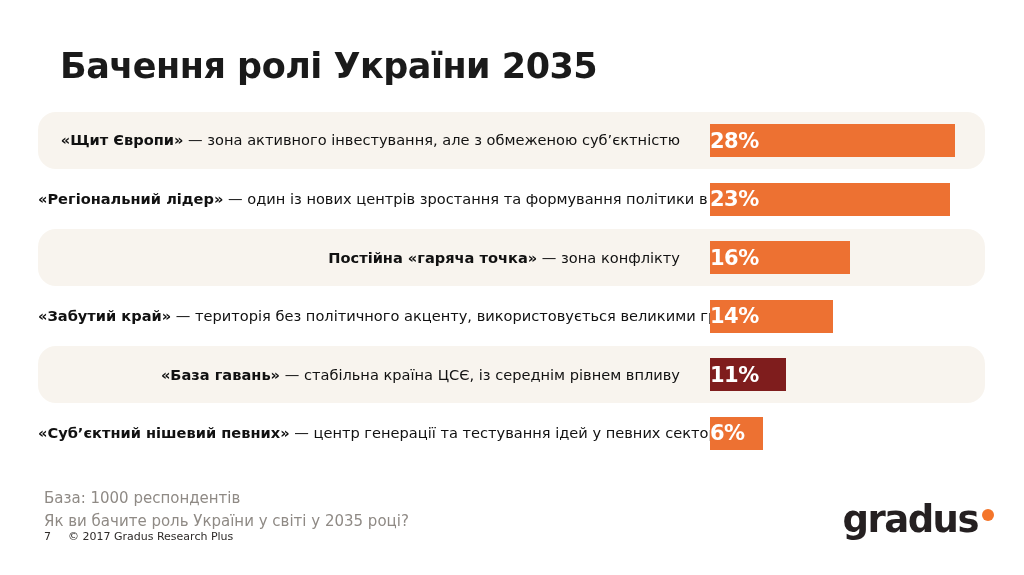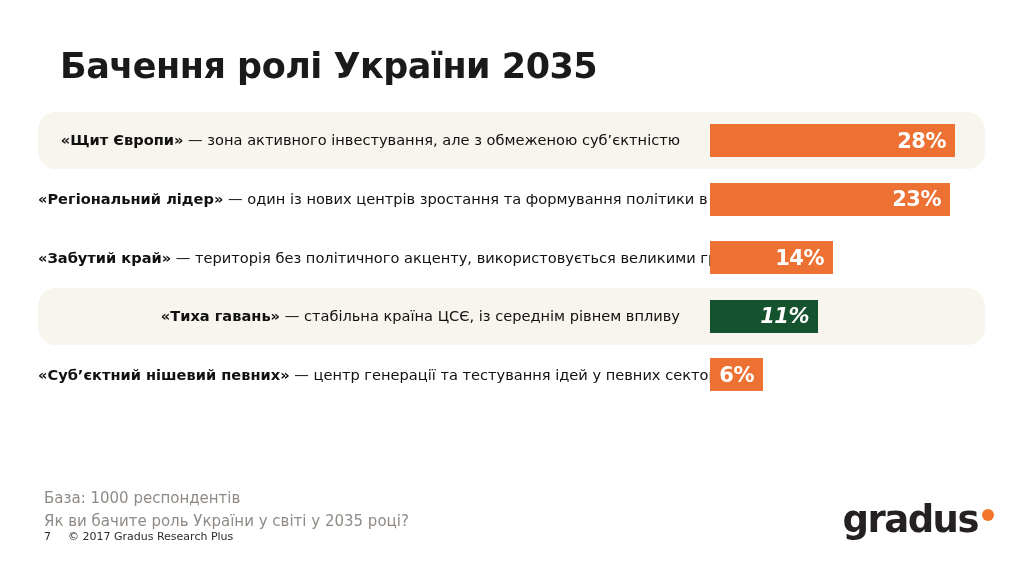--- a/index.html
+++ b/index.html
@@ -36,23 +36,23 @@
   }
   .row-label .b{font-weight:700;}
   .bar-area{
     flex:0 0 275px;width:275px;
     margin-left:30px;
     display:flex;align-items:center;
   }
   .bar{
     height:33px;
     background:var(--accent,#ed7132);
-    display:flex;align-items:center;justify-content:flex-end;
+    display:flex;align-items:center;justify-content:flex-start;
     box-sizing:border-box;
-    padding-right:9px;
+    padding-right:21px;
   }
   .pct{
     color:#ffffff;font-weight:700;font-size:21px;
     letter-spacing:-0.5px;
     white-space:nowrap;
   }
   .notes{
     position:absolute;left:44px;top:487px;
     font-size:15px;color:var(--note-color,#8f8a85);
     line-height:1.5;
@@ -94,32 +94,40 @@
         </div>
       </div>
       <div class="row">
         <div class="row-label"><span class="b">«Регіональний лідер»</span><span> — один із нових центрів зростання та формування політики в ЄС</span></div>
         <div class="bar-area">
           <div class="bar" style="width: 240px; background: rgb(237, 113, 50);">
             <span class="pct">23%</span>
           </div>
         </div>
       </div>
+      <div class="row stripe">
+        <div class="row-label"><span class="b">Постійна «гаряча точка»</span><span> — зона конфлікту</span></div>
+        <div class="bar-area">
+          <div class="bar" style="width: 140px; background: rgb(237, 113, 50);">
+            <span class="pct">16%</span>
+          </div>
+        </div>
+      </div>
       <div class="row">
         <div class="row-label"><span class="b">«Забутий край»</span><span> — територія без політичного акценту, використовується великими гравцями</span></div>
         <div class="bar-area">
           <div class="bar" style="width: 123px; background: rgb(237, 113, 50);">
             <span class="pct">14%</span>
           </div>
         </div>
       </div>
       <div class="row stripe">
-        <div class="row-label"><span class="b">«Тиха гавань»</span><span> — стабільна країна ЦСЄ, із середнім рівнем впливу</span></div>
+        <div class="row-label"><span class="b">«База гавань»</span><span> — стабільна країна ЦСЄ, із середнім рівнем впливу</span></div>
         <div class="bar-area">
-          <div class="bar" style="width: 108px; background: #14532d; font-style: italic;">
+          <div class="bar" style="width: 76px; background: #7f1d1d;">
             <span class="pct">11%</span>
           </div>
         </div>
       </div>
       <div class="row">
         <div class="row-label"><span class="b">«Суб’єктний нішевий певних»</span><span> — центр генерації та тестування ідей у певних секторах</span></div>
         <div class="bar-area">
           <div class="bar" style="width: 53px; background: rgb(237, 113, 50);">
             <span class="pct">6%</span>
           </div>

